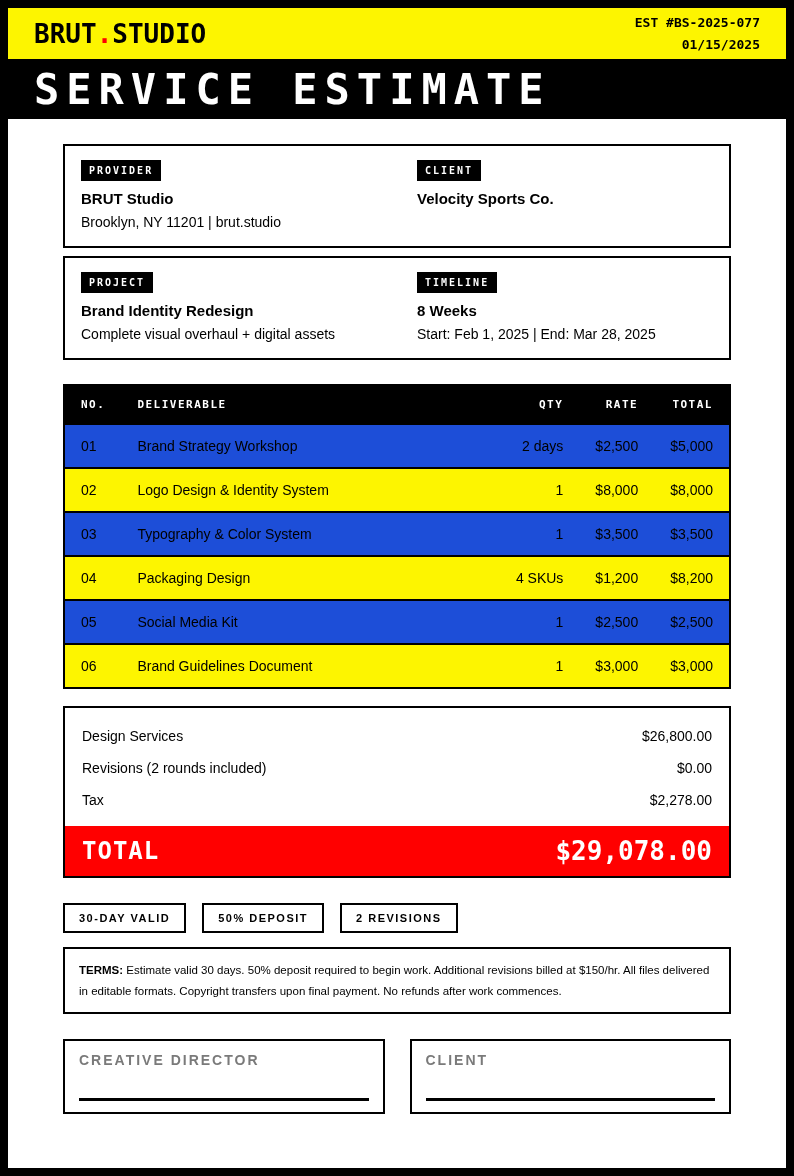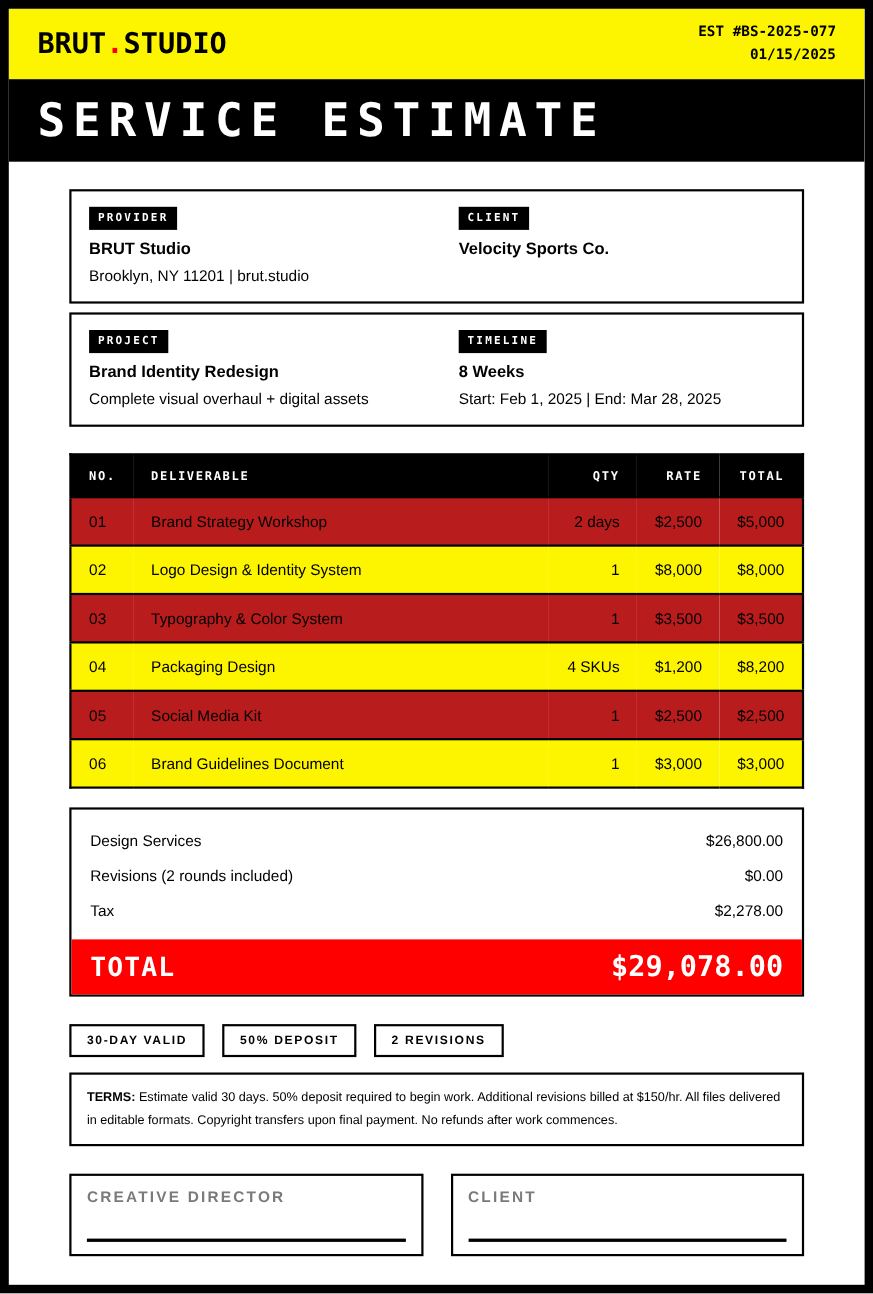--- a/index.html
+++ b/index.html
@@ -13,31 +13,31 @@
     width:794px;height:1176px;
     border:8px solid var(--black);
     background:#fff;
     overflow:hidden;
     font-family:"Liberation Sans",sans-serif;
     color:#000;
   }
 
   
   .band-yellow{
-    height:64px;background:var(--yellow);
+    height:51px;background:var(--yellow);
     display:flex;align-items:center;justify-content:space-between;
     padding:0 26px;
   }
   .logo{font-family:"DejaVu Sans Mono",monospace;font-weight:bold;font-size:26px;letter-spacing:0;}
   .logo .dot{color:var(--red);}
   .est-meta{font-family:"DejaVu Sans Mono",monospace;font-weight:bold;font-size:13px;text-align:right;line-height:1.65;}
 
   
   .band-black{
-    height:75px;background:var(--black);
+    height:60px;background:var(--black);
     display:flex;align-items:center;padding:0 26px;
   }
   .doc-title{
     color:#fff;font-family:"DejaVu Sans Mono",monospace;font-weight:bold;
     font-size:42px;letter-spacing:7px;white-space:nowrap;
   }
 
   
   .content{padding:25px 55px 0 55px;}
 
@@ -64,21 +64,21 @@
   table.deliv thead th{
     background:var(--black);color:#fff;
     font-family:"DejaVu Sans Mono",monospace;font-weight:bold;
     font-size:11px;letter-spacing:1.5px;
     padding:12px 16px;text-align:left;
   }
   table.deliv th.r, table.deliv td.r{text-align:right;}
   table.deliv td{
     font-size:14px;padding:13px 16px;
   }
-  table.deliv tbody tr{border-top:2px solid var(--black);background:#b91c1c;}
+  table.deliv tbody tr{border-top:2px solid var(--black);background:#1d4ed8;}
   table.deliv tbody tr.hl{background:var(--yellow);}
   td.no{width:30px;}
   td.qty,th.qty{width:80px;}
   td.rate,th.rate{width:68px;}
   td.tot,th.tot{width:75px;}
 
   
   .summary{border:2px solid var(--black);margin-top:17px;}
   .sum-lines{padding:12px 0 10px 0;}
   .sum-line{display:flex;justify-content:space-between;padding:8px 17px;font-size:14px;}

